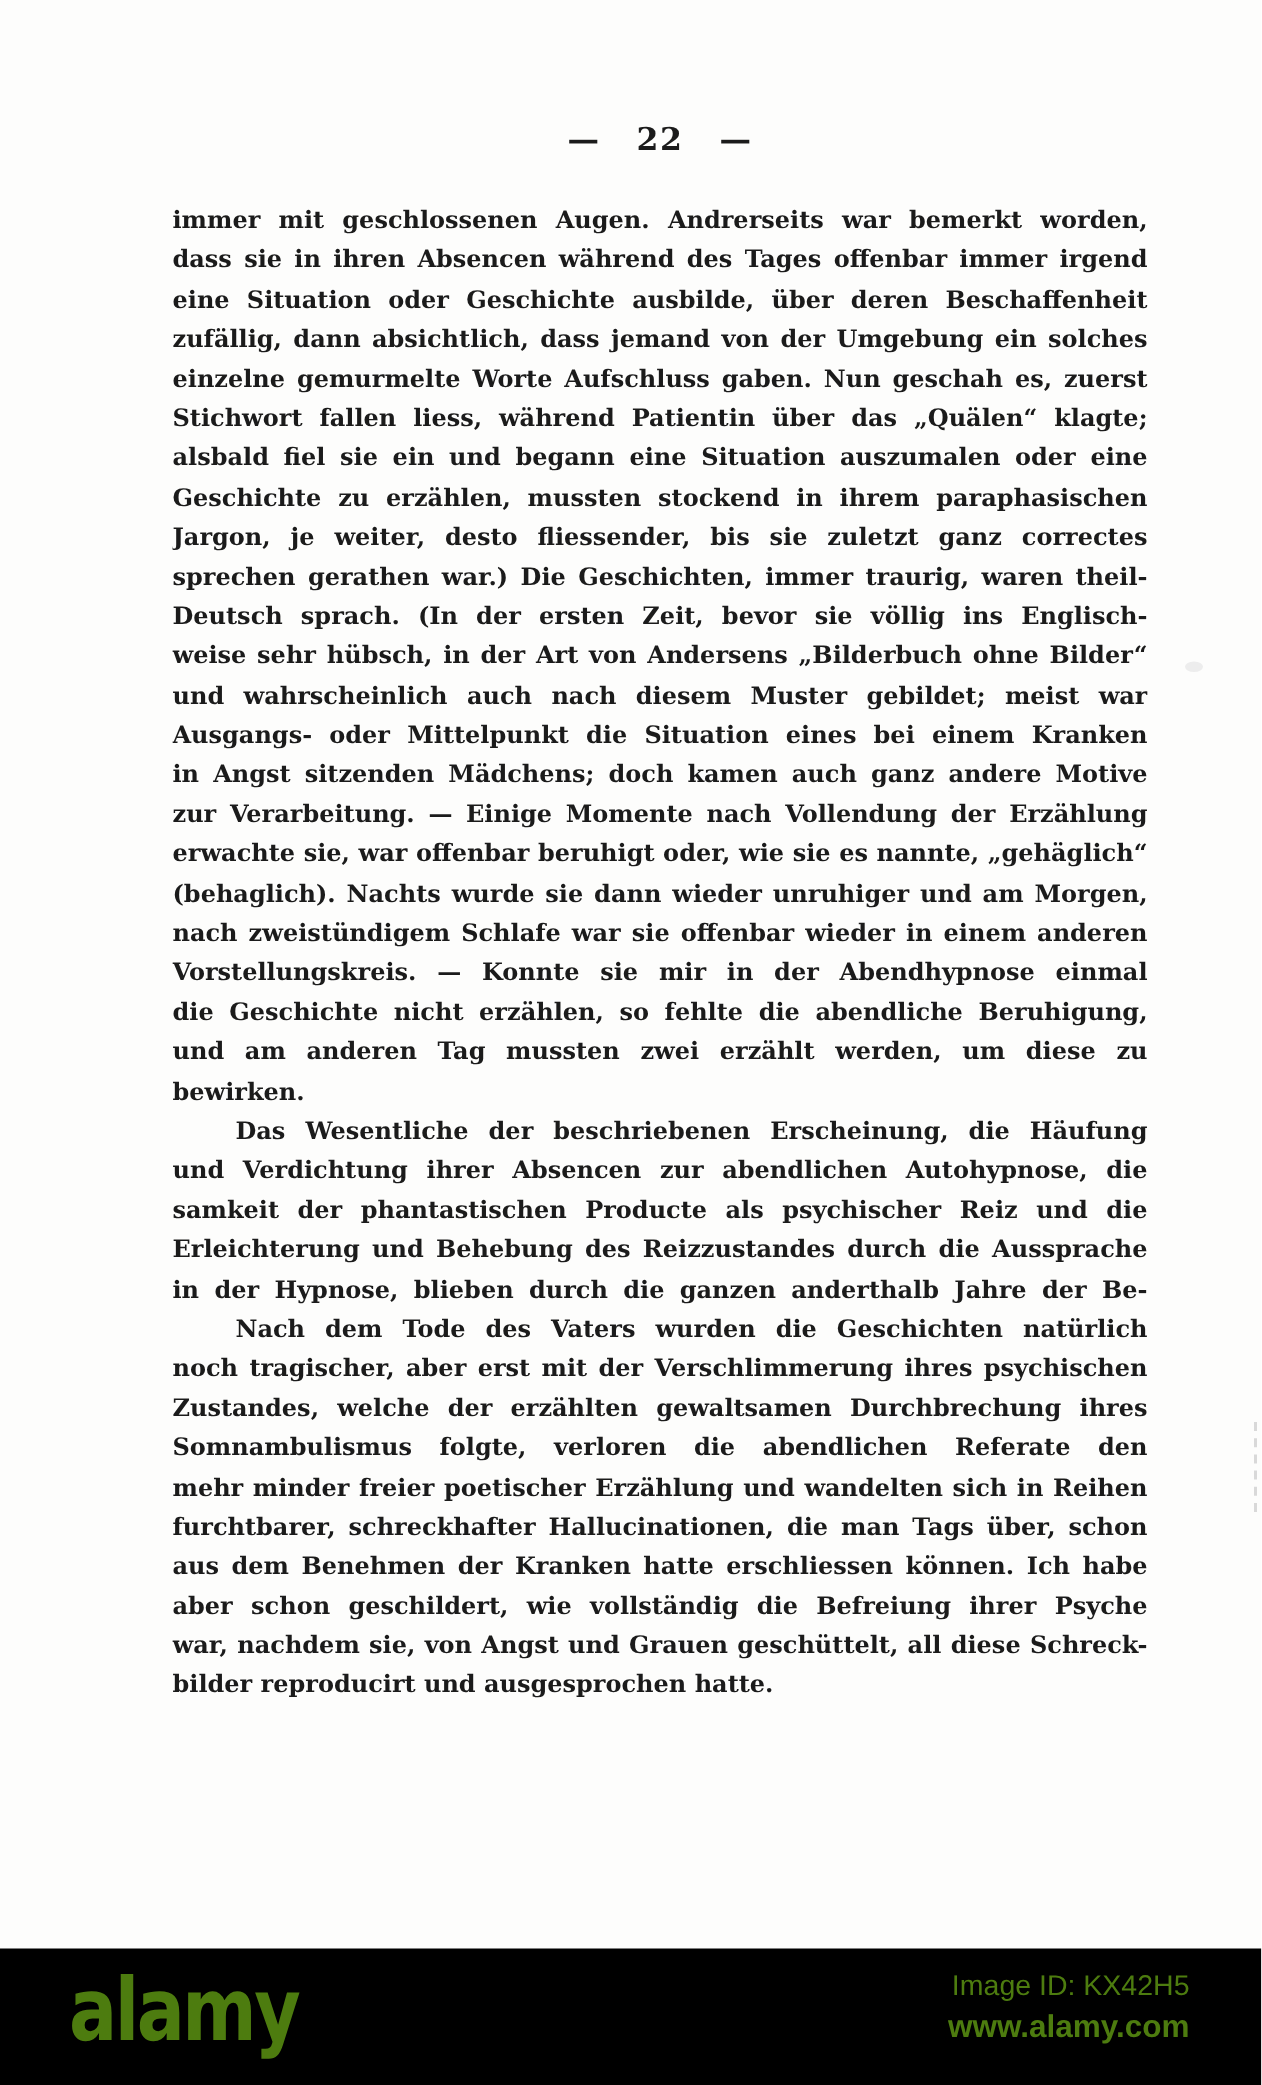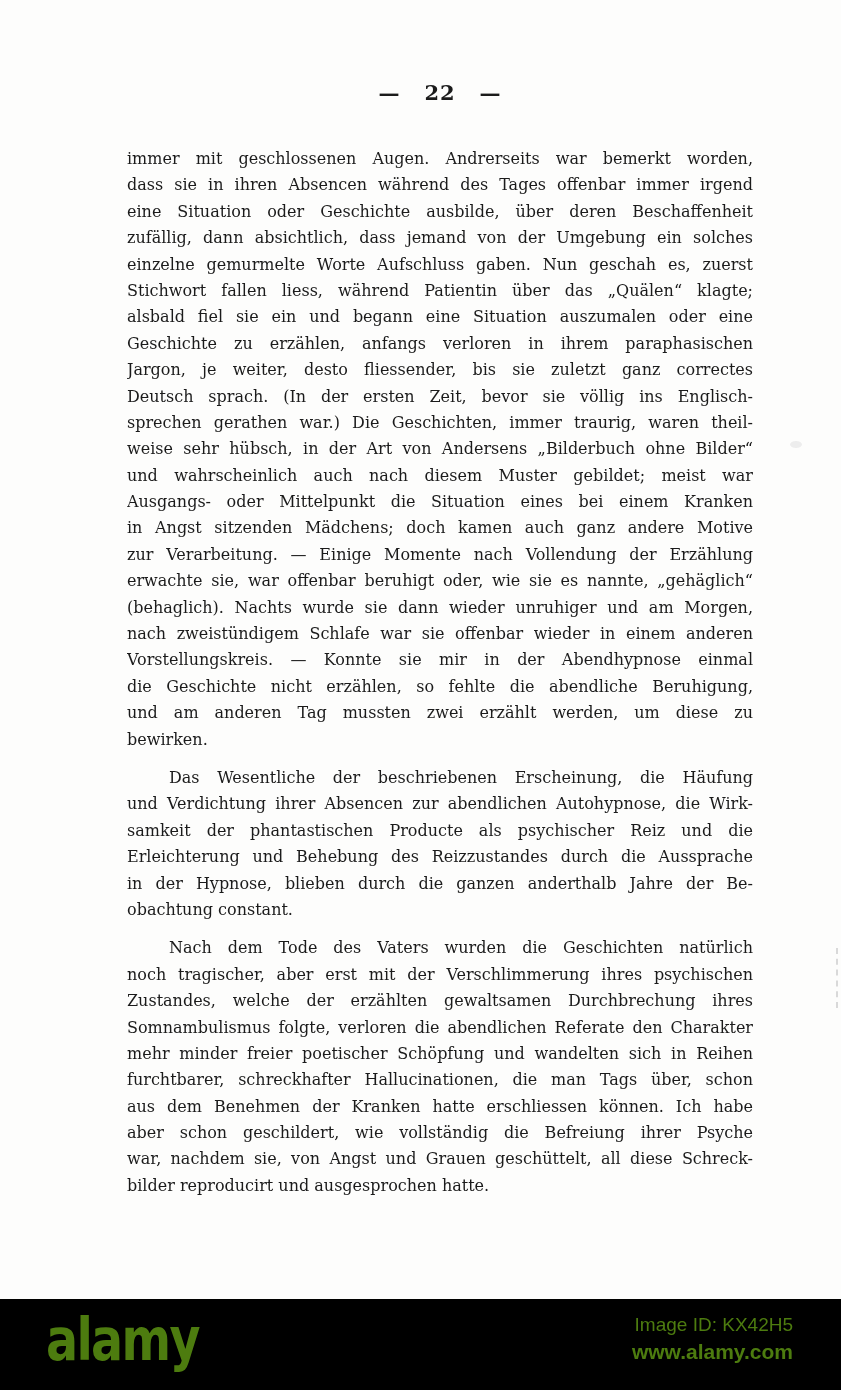--- a/index.html
+++ b/index.html
@@ -33,21 +33,21 @@
   }
 
   
   .text-block {
     position: absolute;
     top: 134px;
     left: 115px;
     width: 650px;
     font-size: 16px;
   }
-  .para { margin: 12px; padding: 0; }
+  .para { margin: 0; padding: 0; font-weight: bold; }
   .line {
     height: 26.4px;
     line-height: 26.4px;
     overflow: hidden;
     text-align: justify;
     text-align-last: justify;
     white-space: normal;
   }
   .line.para-last {
     text-align-last: left;
@@ -128,51 +128,50 @@
 
   <div class="text-block" id="text-block">
       <div class="para">
         <div class="line">immer mit geschlossenen Augen. Andrerseits war bemerkt worden,</div>
         <div class="line">dass sie in ihren Absencen während des Tages offenbar immer irgend</div>
         <div class="line">eine Situation oder Geschichte ausbilde, über deren Beschaffenheit</div>
         <div class="line">zufällig, dann absichtlich, dass jemand von der Umgebung ein solches</div>
         <div class="line">einzelne gemurmelte Worte Aufschluss gaben. Nun geschah es, zuerst</div>
         <div class="line">Stichwort fallen liess, während Patientin über das „Quälen“ klagte;</div>
         <div class="line">alsbald fiel sie ein und begann eine Situation auszumalen oder eine</div>
-        <div class="line">Geschichte zu erzählen, anfangs verloren in ihrem paraphasischen</div>
+        <div class="line">Geschichte zu erzählen, mussten stockend in ihrem paraphasischen</div>
         <div class="line">Jargon, je weiter, desto fliessender, bis sie zuletzt ganz correctes</div>
+        <div class="line">sprechen gerathen war.) Die Geschichten, immer traurig, waren theil-</div>
         <div class="line">Deutsch sprach. (In der ersten Zeit, bevor sie völlig ins Englisch-</div>
-        <div class="line">sprechen gerathen war.) Die Geschichten, immer traurig, waren theil-</div>
         <div class="line">weise sehr hübsch, in der Art von Andersens „Bilderbuch ohne Bilder“</div>
         <div class="line">und wahrscheinlich auch nach diesem Muster gebildet; meist war</div>
         <div class="line">Ausgangs- oder Mittelpunkt die Situation eines bei einem Kranken</div>
         <div class="line">in Angst sitzenden Mädchens; doch kamen auch ganz andere Motive</div>
         <div class="line">zur Verarbeitung. — Einige Momente nach Vollendung der Erzählung</div>
         <div class="line">erwachte sie, war offenbar beruhigt oder, wie sie es nannte, „gehäglich“</div>
         <div class="line">(behaglich). Nachts wurde sie dann wieder unruhiger und am Morgen,</div>
         <div class="line">nach zweistündigem Schlafe war sie offenbar wieder in einem anderen</div>
         <div class="line">Vorstellungskreis. — Konnte sie mir in der Abendhypnose einmal</div>
         <div class="line">die Geschichte nicht erzählen, so fehlte die abendliche Beruhigung,</div>
         <div class="line">und am anderen Tag mussten zwei erzählt werden, um diese zu</div>
         <div class="line para-last">bewirken.</div>
       </div>
       <div class="para">
         <div class="line first-indent">Das Wesentliche der beschriebenen Erscheinung, die Häufung</div>
         <div class="line">und Verdichtung ihrer Absencen zur abendlichen Autohypnose, die Wirk-</div>
         <div class="line">samkeit der phantastischen Producte als psychischer Reiz und die</div>
         <div class="line">Erleichterung und Behebung des Reizzustandes durch die Aussprache</div>
         <div class="line">in der Hypnose, blieben durch die ganzen anderthalb Jahre der Be-</div>
-        <div class="line para-last">obachtung constant.</div>
       </div>
       <div class="para">
         <div class="line first-indent">Nach dem Tode des Vaters wurden die Geschichten natürlich</div>
         <div class="line">noch tragischer, aber erst mit der Verschlimmerung ihres psychischen</div>
         <div class="line">Zustandes, welche der erzählten gewaltsamen Durchbrechung ihres</div>
         <div class="line">Somnambulismus folgte, verloren die abendlichen Referate den Charakter</div>
-        <div class="line">mehr minder freier poetischer Schöpfung und wandelten sich in Reihen</div>
+        <div class="line">mehr minder freier poetischer Erzählung und wandelten sich in Reihen</div>
         <div class="line">furchtbarer, schreckhafter Hallucinationen, die man Tags über, schon</div>
         <div class="line">aus dem Benehmen der Kranken hatte erschliessen können. Ich habe</div>
         <div class="line">aber schon geschildert, wie vollständig die Befreiung ihrer Psyche</div>
         <div class="line">war, nachdem sie, von Angst und Grauen geschüttelt, all diese Schreck-</div>
         <div class="line para-last">bilder reproducirt und ausgesprochen hatte.</div>
       </div>
     </div>
 
   <div class="scan-artifact-smudge"></div>
   <div class="scan-artifact-dashes"></div>

